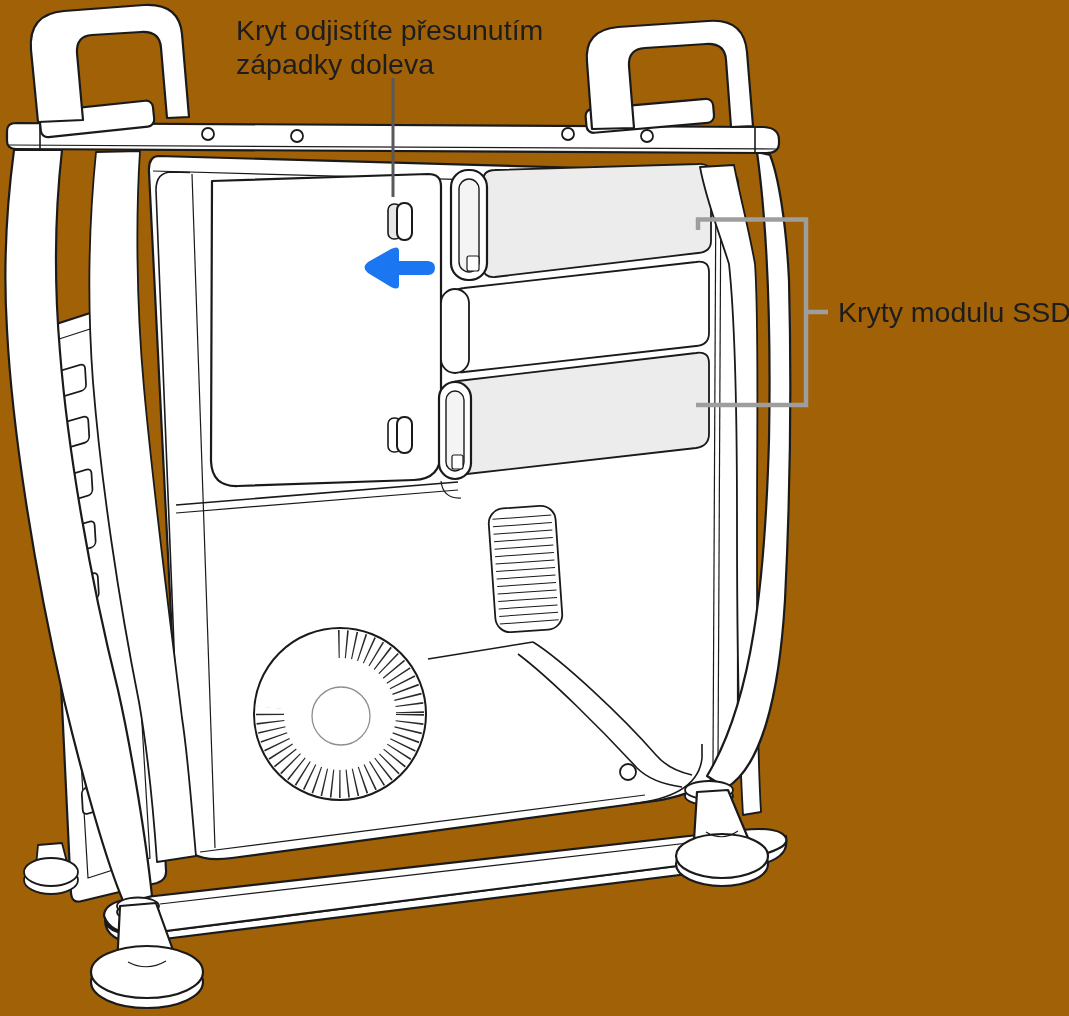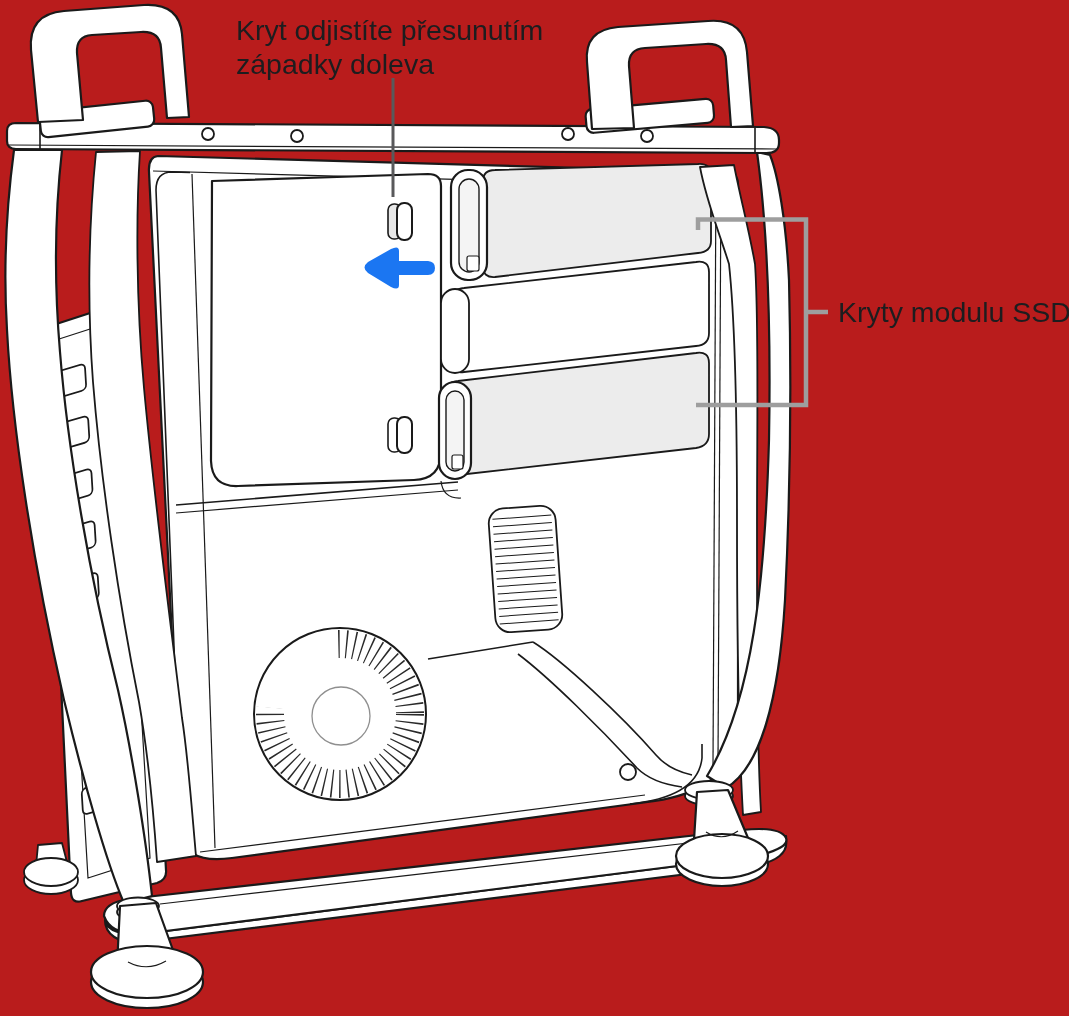--- a/index.html
+++ b/index.html
@@ -1,16 +1,16 @@
 <!DOCTYPE html>
 <html><head>
 <meta charset="utf-8">
 <style>
   html,body{margin:0;padding:0;background:#fff;}
-  .stage{position:relative;width:1069px;height:1016px;background:#b91c1c;overflow:hidden;}
+  .stage{position:relative;width:1069px;height:1016px;background:#a16207;overflow:hidden;}
   svg{display:block;}
   .s  {fill:#fff;stroke:#1a1a1a;stroke-width:2.2;stroke-linejoin:round;}
   .s1 {fill:#fff;stroke:#1a1a1a;stroke-width:1.8;stroke-linejoin:round;}
   .g  {stroke:#1a1a1a;stroke-width:1.8;stroke-linejoin:round;}
   .t  {fill:none;stroke:#1a1a1a;stroke-width:1.2;}
   .t2 {fill:none;stroke:#1a1a1a;stroke-width:1.6;}
   .hub{fill:#fff;stroke:#8f8f8f;stroke-width:1.3;}
   text{font-family:"Liberation Sans","DejaVu Sans",sans-serif;font-size:28.5px;}
 </style>
 </head>

